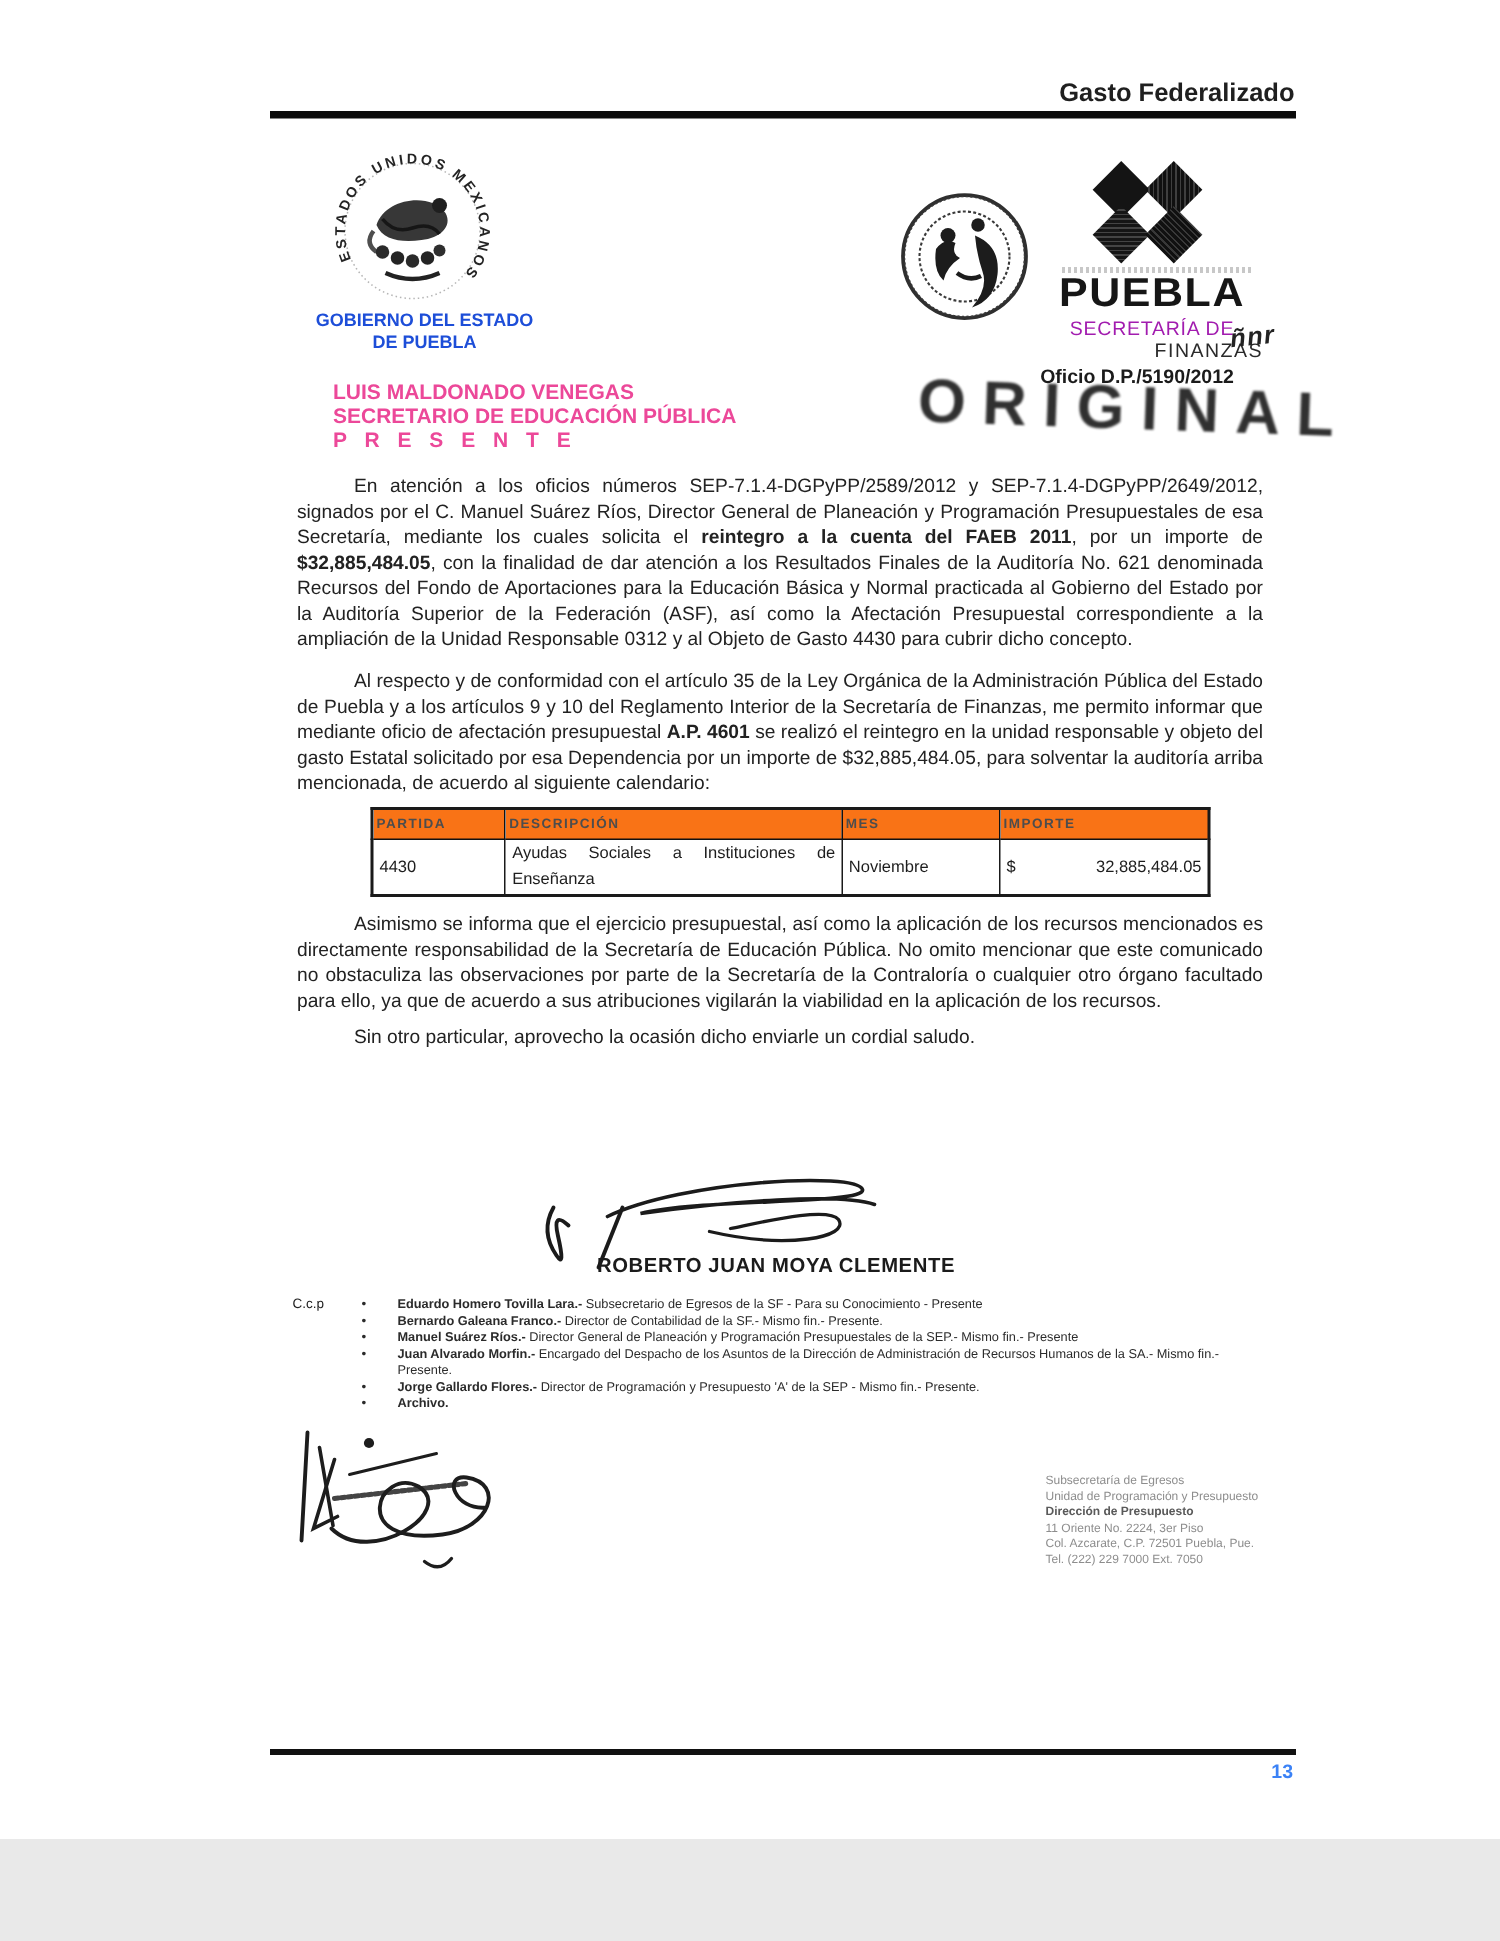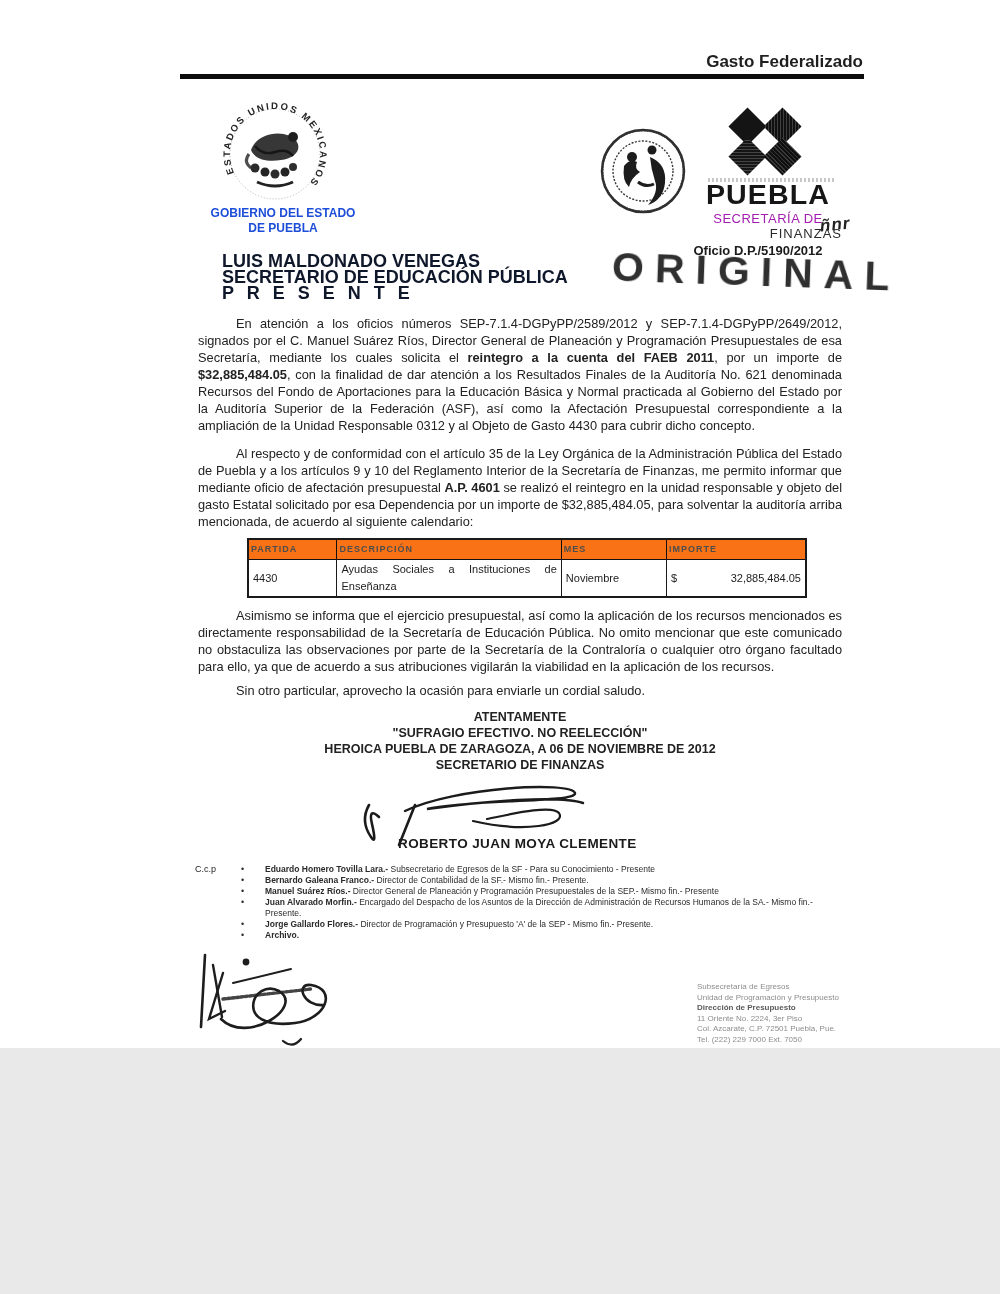--- a/index.html
+++ b/index.html
@@ -1,16 +1,16 @@
 <!DOCTYPE html>
 <html><head>
 <meta charset="utf-8">
 <style>
   html,body{margin:0;padding:0;background:#e9e9e9;}
-  .page{position:relative;width:1000px;height:1048px;background:#ffffff;margin:0 auto;
+  .page{position:relative;width:1000px;height:1226px;background:#ffffff;margin:0 auto;
         font-family:"Liberation Sans",sans-serif;color:#1c1c1c;overflow:hidden;}
   .b{font-weight:bold;}
 
   
   .hdr-label{position:absolute;top:52px;right:137px;font-size:17px;font-weight:bold;color:#1f1f1f;}
   .hdr-rule{position:absolute;left:180px;top:74px;width:684px;height:5px;background:#0c0c0c;}
   .ftr-rule{position:absolute;left:180px;top:1166px;width:684px;height:4px;background:#111;}
   .page-num{position:absolute;top:1173px;right:138px;font-size:13px;font-weight:bold;color:#3b82f6;}
 
   
@@ -34,22 +34,22 @@
   .pue-sub2{position:absolute;left:694px;top:226px;width:148px;text-align:right;font-size:13px;
             letter-spacing:1px;color:#2a2a2a;}
   .oficio{position:absolute;left:678px;top:243px;width:160px;text-align:center;font-size:13px;
           font-weight:bold;color:#1b1b1b;}
   .hand-mark{position:absolute;left:820px;top:215px;font-size:17px;font-weight:bold;font-style:italic;
              transform:rotate(-6deg);color:#232323;letter-spacing:1px;}
   .original{position:absolute;left:612px;top:248px;width:250px;font-size:41px;font-weight:bold;
             letter-spacing:11px;color:#1a1a1a;transform:rotate(2deg);filter:blur(.6px);opacity:.9;}
 
   
-  .recipient{position:absolute;left:222px;top:253px;font-size:18px;font-weight:bold;line-height:16px;
-             color:#0f172a;}
+  .recipient{position:absolute;left:222px;top:253px;font-size:14px;font-weight:bold;line-height:16px;
+             color:#ec4899;}
   .recipient .presente{letter-spacing:4px;}
 
   
   .body-flow{position:absolute;left:198px;top:315px;width:644px;font-size:12.8px;line-height:17px;
              text-align:justify;color:#222;filter:blur(.15px);}
   .body-flow p{margin:0;text-indent:38px;}
   .p1{margin-bottom:11px !important;}
   .p2{margin-bottom:6px !important;}
   .p3{margin-bottom:7px !important;}
   .farewell{margin-bottom:10px !important;}
@@ -180,28 +180,22 @@
             <span class="imp-in">
               <span>$</span>
               <span>32,885,484.05</span>
             </span>
           </td>
         </tr>
       </tbody>
     </table>
 
     <p class="p3"><span>Asimismo se informa que el ejercicio presupuestal, así como la aplicación de los recursos mencionados es directamente responsabilidad de la Secretaría de Educación Pública. No omito mencionar que este comunicado no obstaculiza las observaciones por parte de la Secretaría de la Contraloría o cualquier otro órgano facultado para ello, ya que de acuerdo a sus atribuciones vigilarán la viabilidad en la aplicación de los recursos.</span></p>
-    <p class="farewell">Sin otro particular, aprovecho la ocasión para enviarle un cordial saludo.</p>
-
-    <div class="closing">
-      <div>ATENTAMENTE</div>
-      <div>"SUFRAGIO EFECTIVO. NO REELECCIÓN"</div>
-      <div>HEROICA PUEBLA DE ZARAGOZA, A 06 DE NOVIEMBRE DE 2012</div>
-      <div>SECRETARIO DE FINANZAS</div>
-    </div>
+    <p class="farewell">Sin otro particular, aprovecho la ocasión dicho enviarle un cordial saludo.</p>
+
   </div>
 
   <svg class="sig-svg" viewBox="0 0 235 68">
     <path d="M14,22 q-9,16 2,32 q6,9 1,-13 q-4,-17 7,-7" fill="none" stroke="#1b1b1b" stroke-width="2.6" stroke-linecap="round"></path>
     <path d="M44,62 L60,22" fill="none" stroke="#1b1b1b" stroke-width="2.6" stroke-linecap="round"></path>
     <path d="M50,28 C100,4 216,-2 220,10 C223,20 112,16 72,26 C130,18 205,12 228,20" fill="none" stroke="#1b1b1b" stroke-width="2.4" stroke-linecap="round"></path>
     <path d="M118,38 C170,50 212,42 204,30 C197,21 152,32 132,36" fill="none" stroke="#1b1b1b" stroke-width="2.2" stroke-linecap="round"></path>
   </svg>
   <div class="signer">ROBERTO JUAN MOYA CLEMENTE</div>
 

